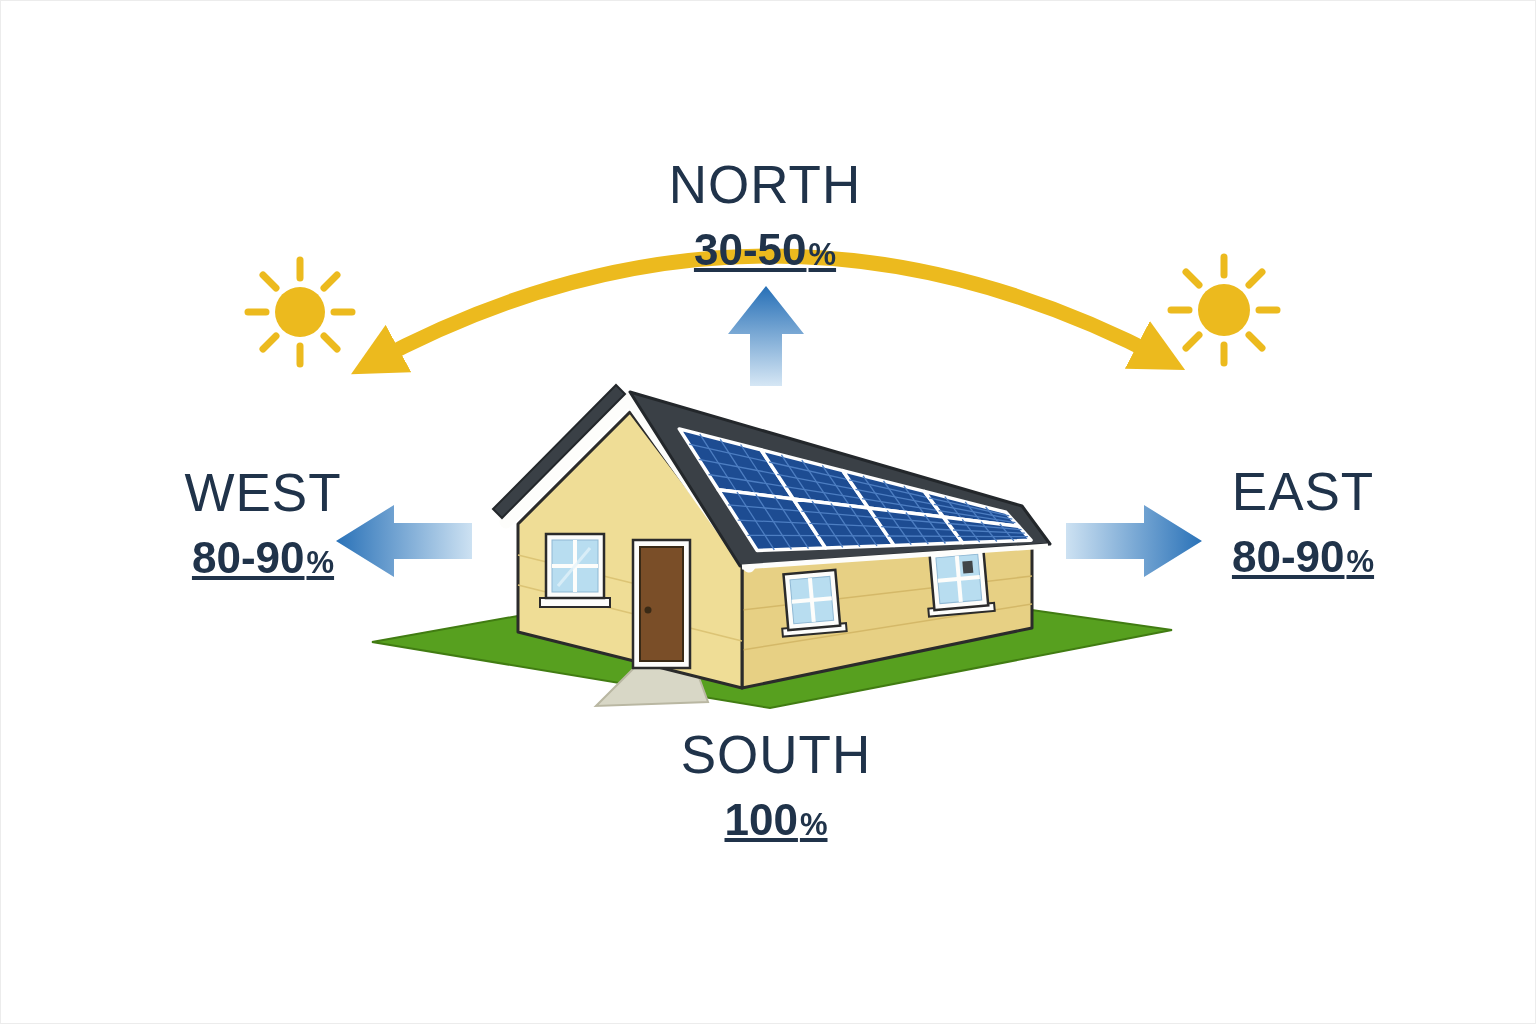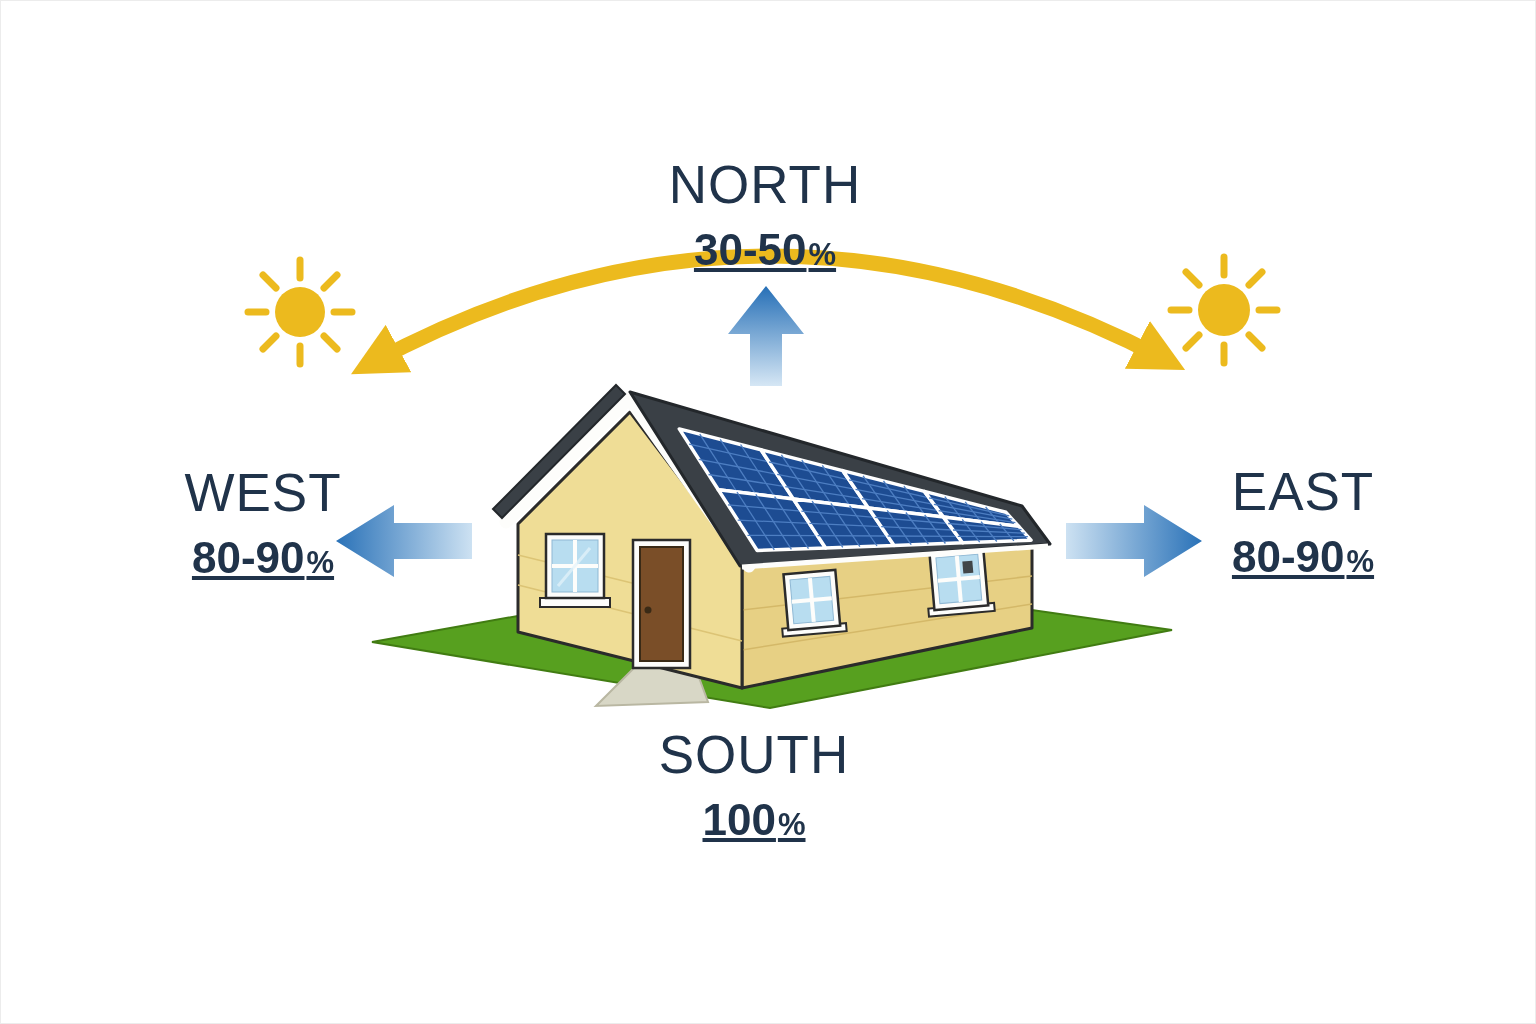--- a/index.html
+++ b/index.html
@@ -188,18 +188,18 @@
   <div class="label-group" style="left:88px;top:464px;width:350px;">
     <div class="dir">WEST</div>
     <div class="val"><span>80-90</span><span class="pct">%</span></div>
   </div>
 
   <div class="label-group" style="left:1128px;top:463px;width:350px;">
     <div class="dir">EAST</div>
     <div class="val"><span>80-90</span><span class="pct">%</span></div>
   </div>
 
-  <div class="label-group" style="left:554px;top:726px;width:400px;">
+  <div class="label-group" style="left:576px;top:726px;width:400px;">
     <div class="dir">SOUTH</div>
     <div class="val"><span>100</span><span class="pct">%</span></div>
   </div>
 
 </div>
 
 </body></html>

